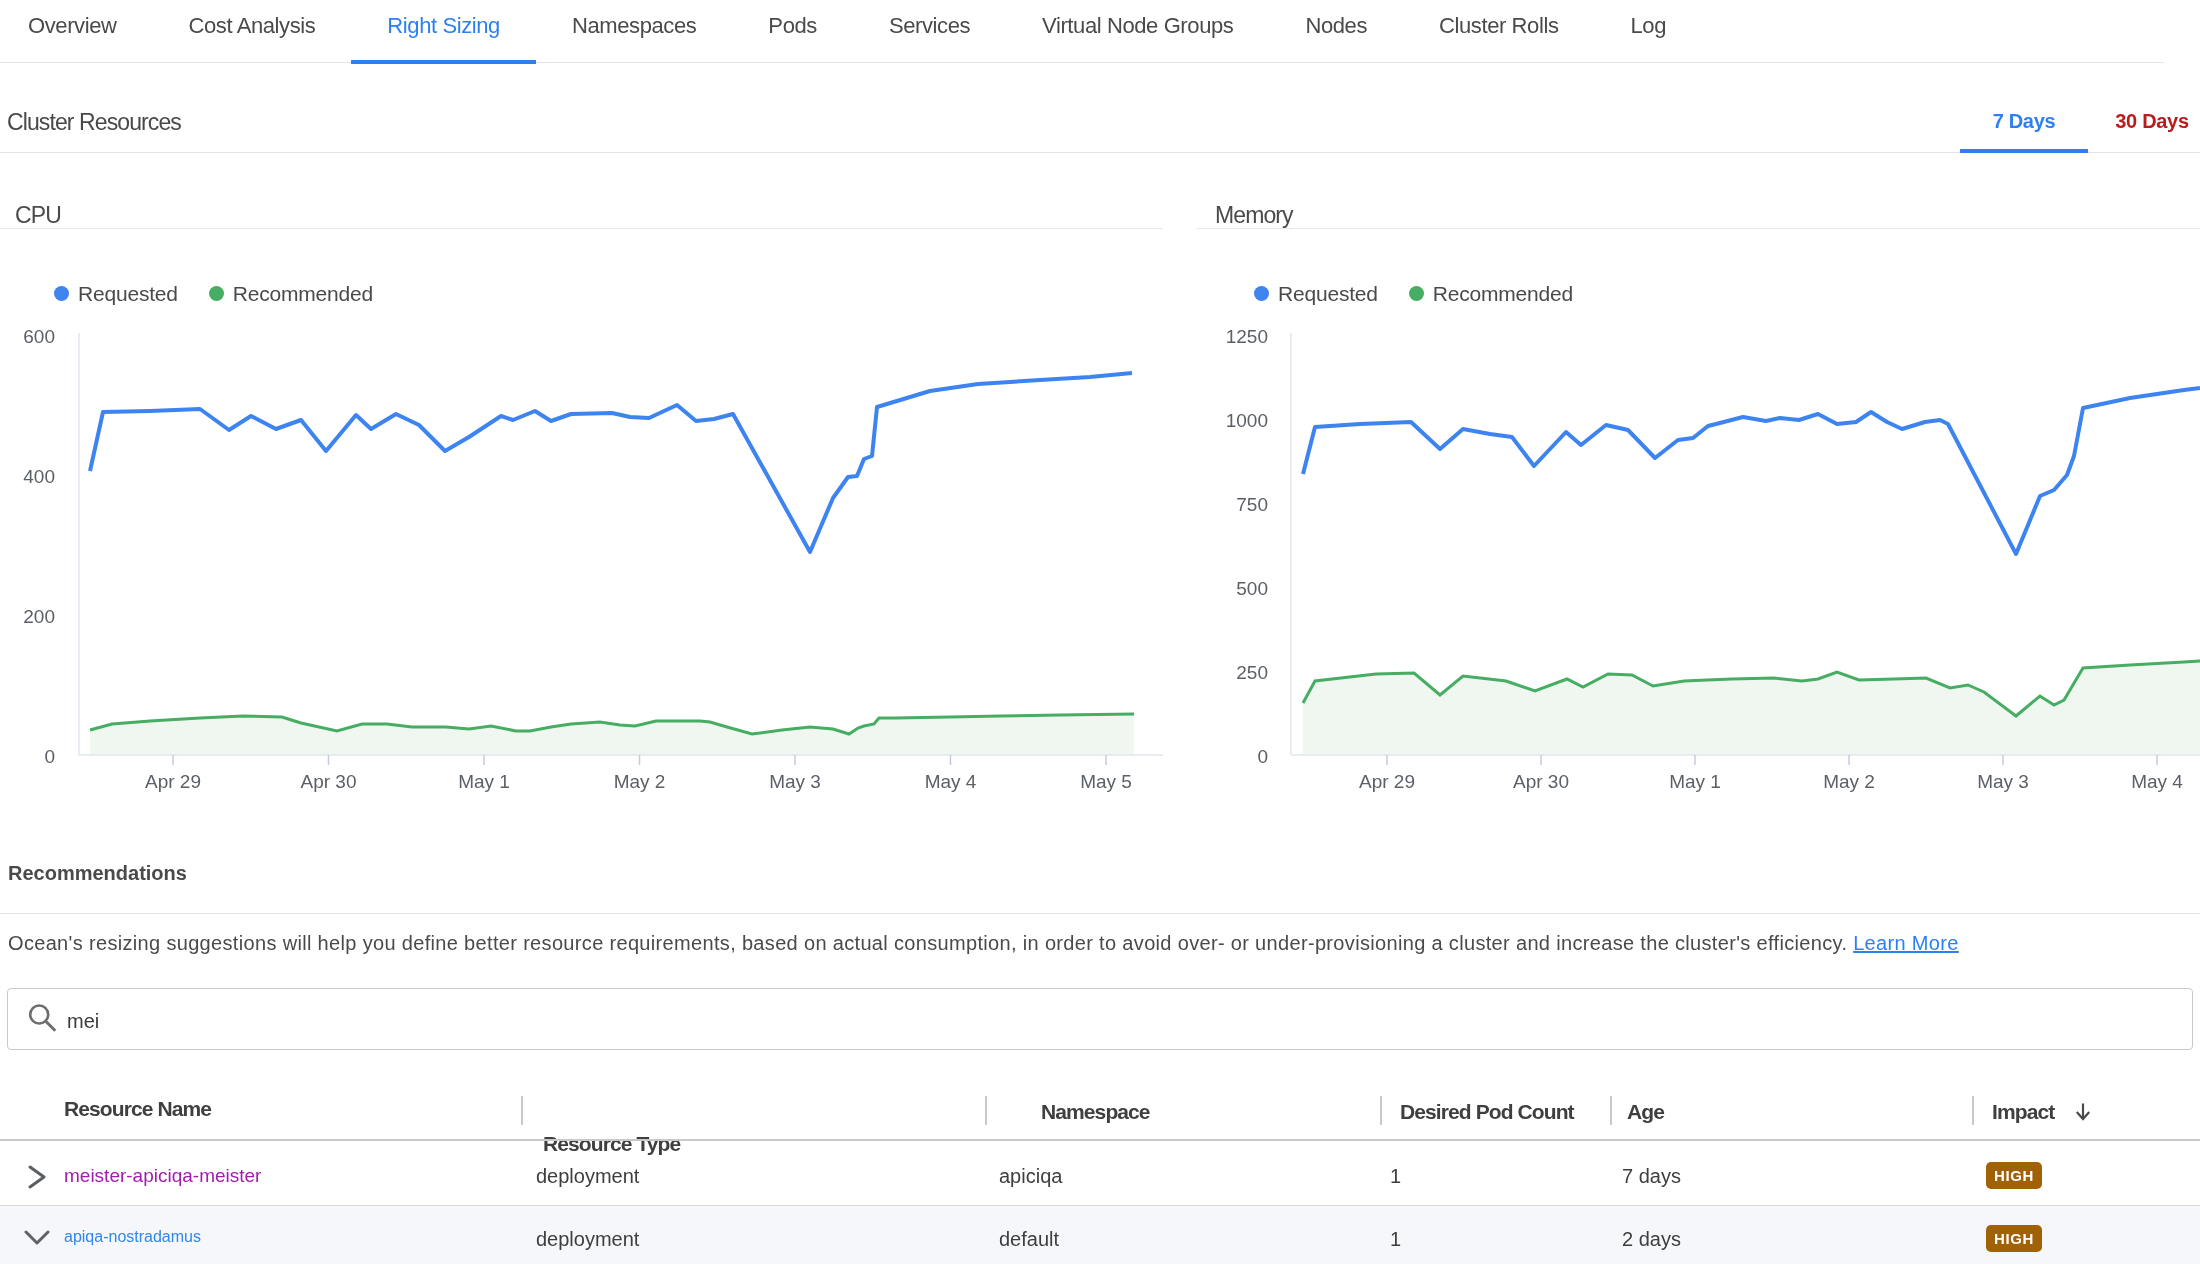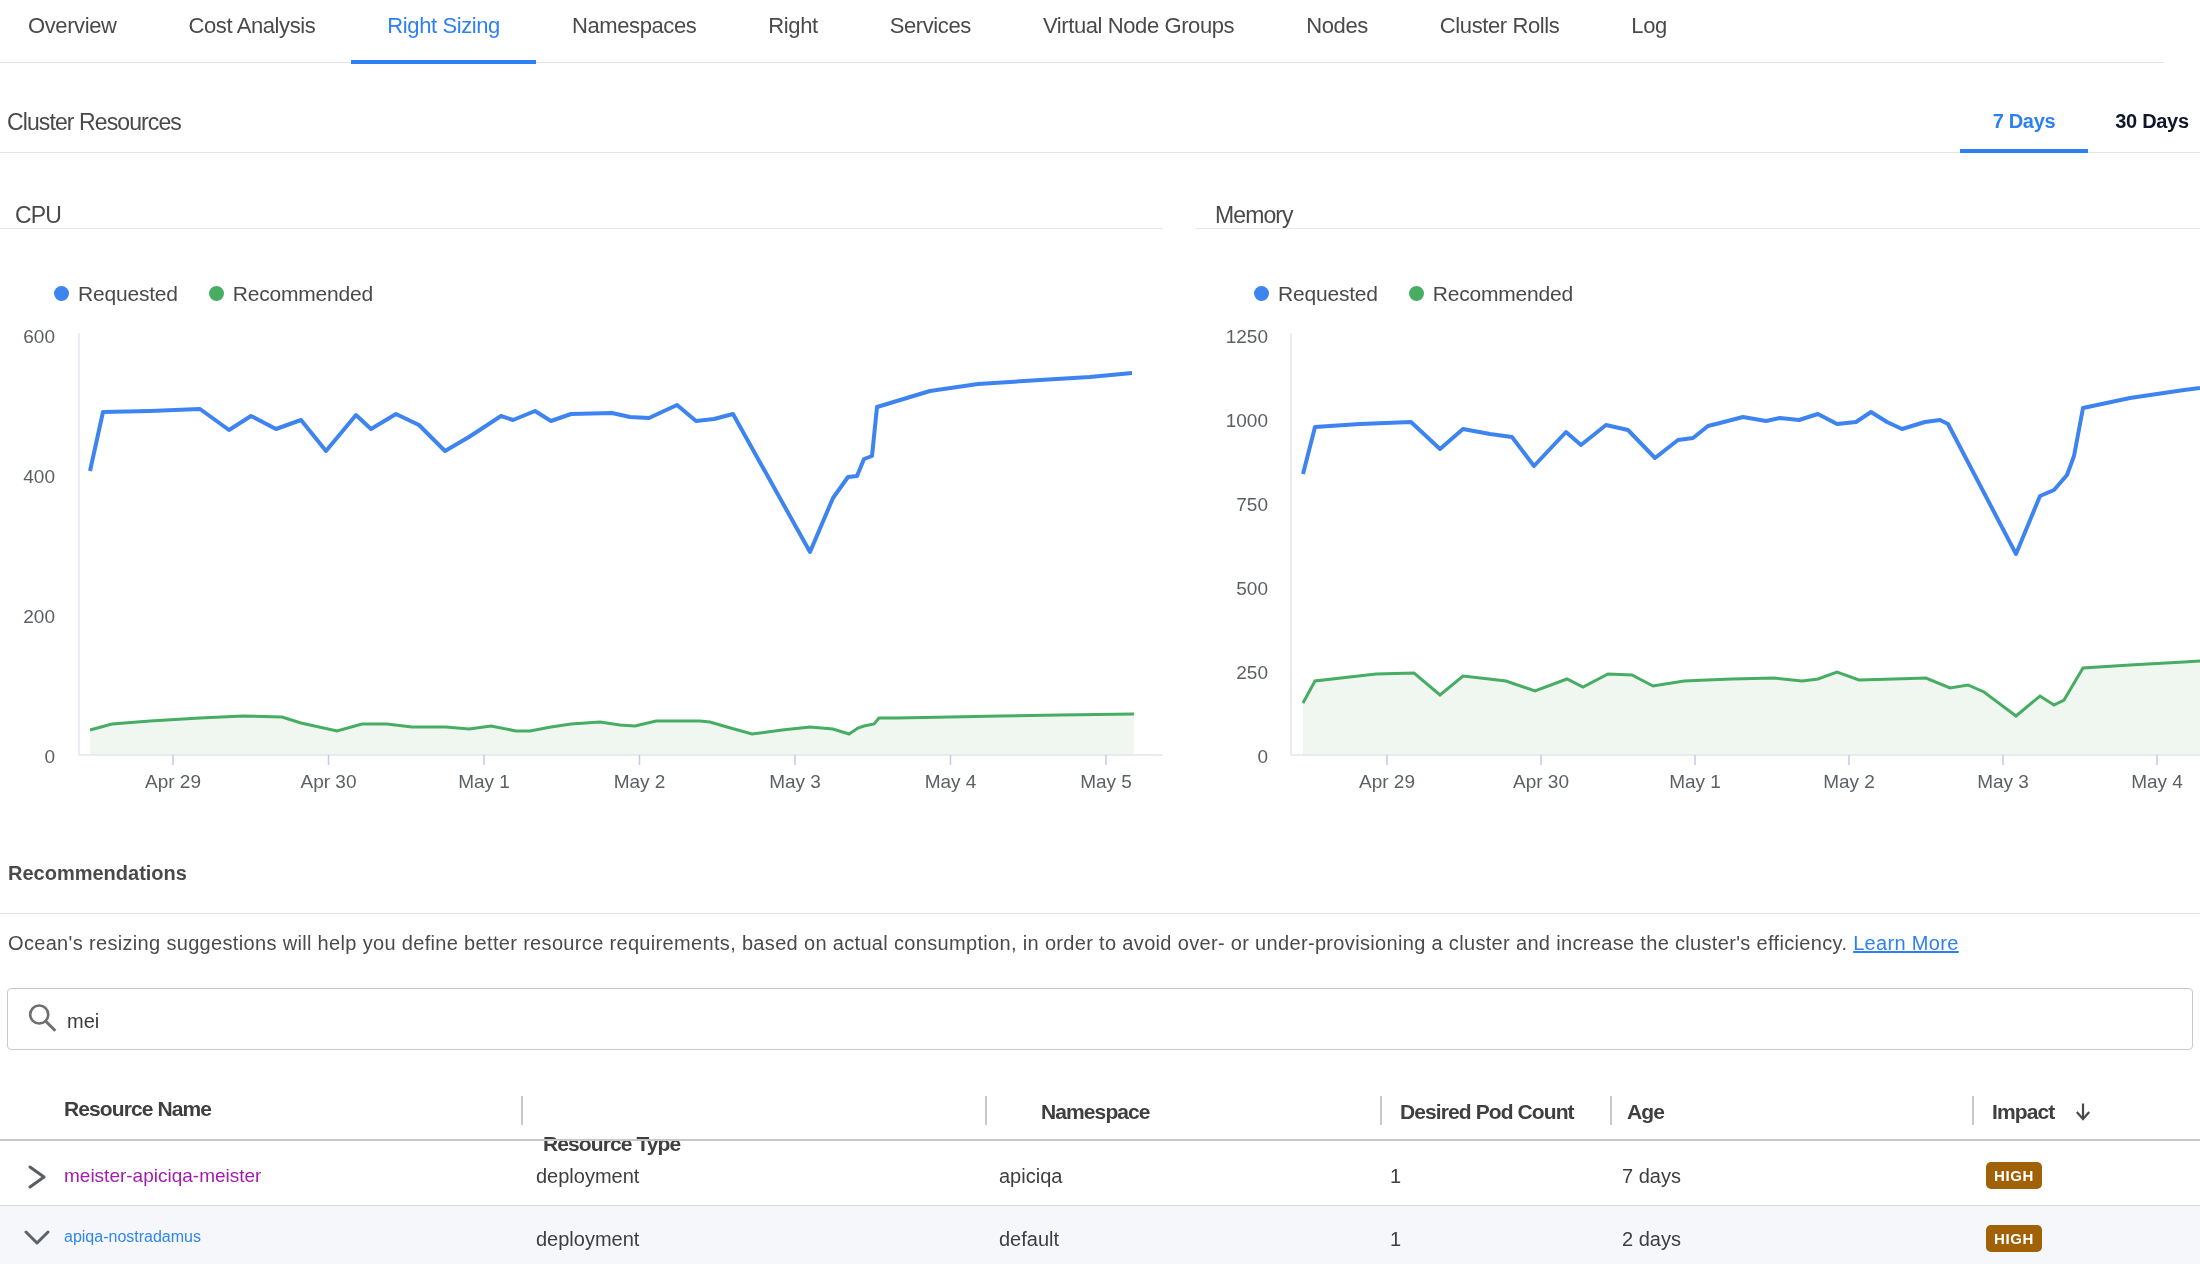--- a/index.html
+++ b/index.html
@@ -10,39 +10,39 @@
 </style>
 </head>
 <body>
 
 <div class="abs" id="tabbar" style="left:0;top:0;width:2164px;height:63px;border-bottom:1px solid #e4e4e4;">
   <div id="tabs" style="position:absolute;left:-8px;top:0;height:63px;display:flex;align-items:center;white-space:nowrap;">
     <div class="tab">Overview</div>
     <div class="tab">Cost Analysis</div>
     <div class="tab active">Right Sizing</div>
     <div class="tab">Namespaces</div>
-    <div class="tab">Right</div>
+    <div class="tab">Pods</div>
     <div class="tab">Services</div>
     <div class="tab">Virtual Node Groups</div>
     <div class="tab">Nodes</div>
     <div class="tab">Cluster Rolls</div>
     <div class="tab">Log</div>
   </div>
 </div>
 <style>
   .tab { padding:0 36px 11px 36px; height:63px; display:flex; align-items:center; font-size:22px; color:#4a4a4a; letter-spacing:-0.4px; position:relative; }
   .tab.active { color:#2e80f2; }
   .tab.active::after { content:""; position:absolute; left:0; right:0; bottom:-1px; height:4px; background:#2e80f2; }
 </style>
 
 <div class="abs" style="left:7px;top:109px;font-size:23px;color:#494949;letter-spacing:-0.9px;">Cluster Resources</div>
 <div class="abs" style="left:0;top:152px;width:2200px;height:1px;background:#e4e4e4;"></div>
 <div class="abs" style="left:1960px;top:110px;width:128px;text-align:center;font-size:20px;font-weight:bold;color:#2e80f2;letter-spacing:-0.3px;">7 Days</div>
 <div class="abs" style="left:1960px;top:149px;width:128px;height:4px;background:#2e80f2;"></div>
-<div class="abs" style="left:2104px;top:110px;width:96px;text-align:center;font-size:20px;font-weight:bold;color:#0f172a;letter-spacing:-0.3px;">30 Days</div>
+<div class="abs" style="left:2104px;top:110px;width:96px;text-align:center;font-size:20px;font-weight:bold;color:#b91c1c;letter-spacing:-0.3px;">30 Days</div>
 
 <div class="abs" style="left:15px;top:202px;font-size:23px;color:#4a4a4a;letter-spacing:-0.9px;">CPU</div>
 <div class="abs" style="left:0;top:228px;width:1163px;height:1px;background:#e8e8e8;"></div>
 <div class="abs" style="left:1215px;top:202px;font-size:23px;color:#4a4a4a;letter-spacing:-0.9px;text-align:right;">Memory</div>
 <div class="abs" style="left:1196px;top:228px;width:1004px;height:1px;background:#e8e8e8;"></div>
 
 <div class="legend abs" style="left:54px;top:285px;">
   <span class="dot" style="background:#3d84f0;"></span>
     <span class="ltxt">Requested</span>
   <span class="dot" style="background:#47ad63;margin-left:31px;"></span>

